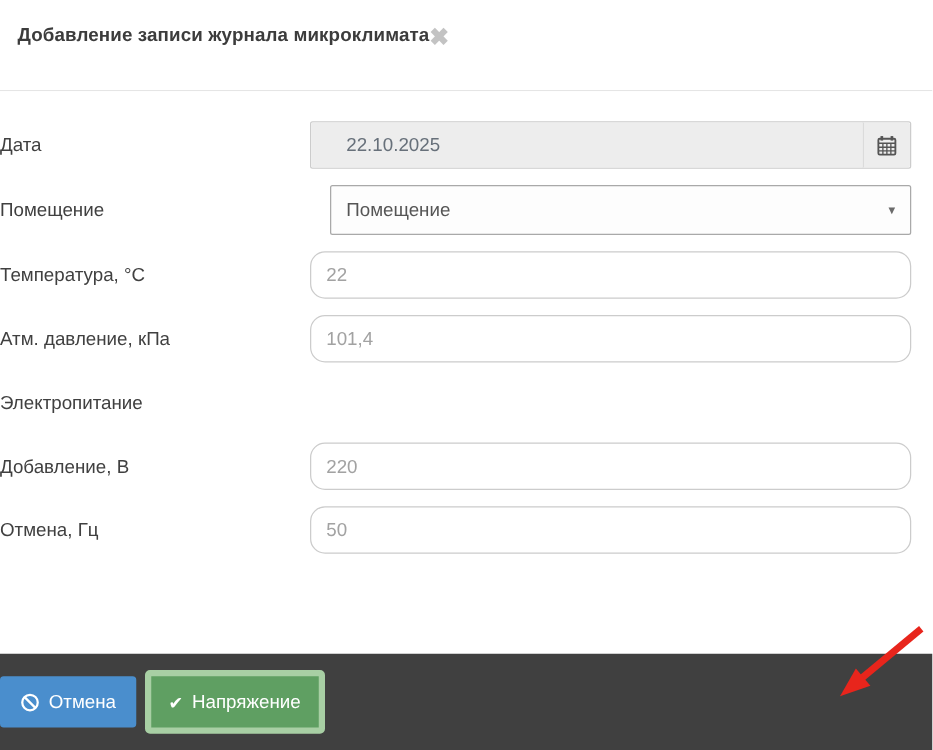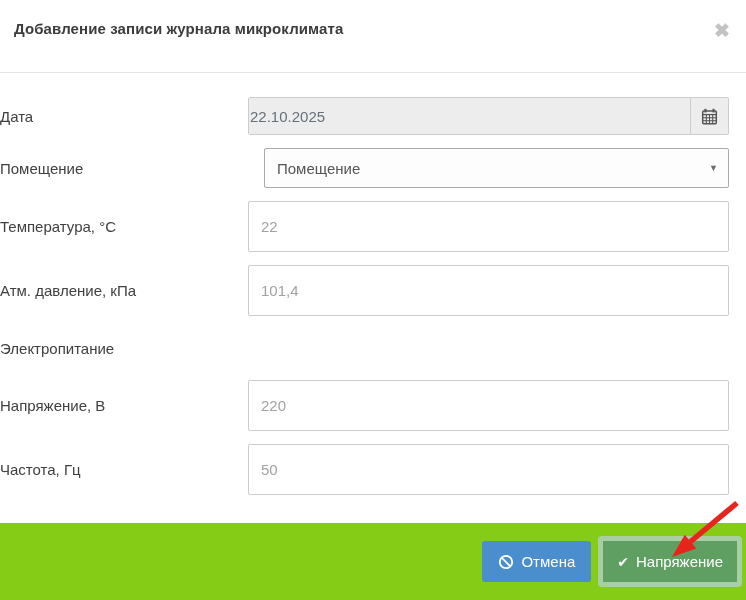--- a/index.html
+++ b/index.html
@@ -11,52 +11,52 @@
     position: relative;
     overflow: hidden;
   }
   .modal { width: 746px; height: 600px; display: flex; flex-direction: column; position: relative; }
 
   
   .modal-header {
     height: 73px; flex: 0 0 73px;
     padding: 20px 16px 0 14px;
     border-bottom: 1px solid #e5e5e5;
-    display: flex; justify-content: space-between; align-items: flex-start;
+    display: flex; align-items: flex-start;
   }
   .modal-title { font-size: 15px; font-weight: bold; color: #3c3c3c; letter-spacing: 0.1px; }
   .close-btn {
     background: none; border: none; padding: 0; margin-top: 1px;
     font-size: 19px; line-height: 1; color: #c3c3c3; font-weight: bold; cursor: pointer;
   }
 
   
   .modal-body { flex: 1 1 auto; padding: 24px 17px 0 0; background: #fff; }
   .form-row { display: flex; align-items: center; min-height: 38px; margin-bottom: 13px; }
   .label-col {
     width: 248px; flex: 0 0 248px;
     padding-right: 18px; 
     font-size: 15px; color: #404040;
   }
   .input-col { flex: 1 1 auto; position: relative; }
 
   .text-input {
-    width: 100%; height: 51px;
-    border: 1px solid #ccc; border-radius: 2px;
+    width: 100%; height: 38px;
+    border: 1px solid #ccc; border-radius: 12px;
     padding: 0 12px; font-size: 15px; color: #555;
     font-family: "Liberation Sans", sans-serif;
     background: #fff; outline: none;
   }
   .text-input::placeholder { color: #a2a2a2; opacity: 1; }
 
   
   .input-group { display: flex; width: 100%; border: 1px solid #ccc; border-radius: 2px; height: 38px; }
   .date-input {
     flex: 1 1 auto; border: none; background: #ededed;
-    padding: 0 1px; font-size: 15px; color: #67707a; outline: none;
+    padding: 0 28px; font-size: 15px; color: #67707a; outline: none;
     font-family: "Liberation Sans", sans-serif; border-radius: 2px 0 0 2px;
   }
   .addon {
     flex: 0 0 38px; width: 38px; background: #ededed;
     border: none; border-left: 1px solid #ccc; border-radius: 0 2px 2px 0;
     display: flex; align-items: center; justify-content: center; cursor: pointer; padding: 0;
   }
 
   
   .select-wrap { margin-left: 16px; position: relative; }
@@ -71,22 +71,22 @@
   .select-caret {
     position: absolute; right: 11px; top: 50%; transform: translateY(-46%);
     font-size: 9px; color: #6b6b6b; pointer-events: none;
   }
 
   .section-label-row { margin-bottom: 13px; }
 
   
   .modal-footer {
     flex: 0 0 77px; height: 77px;
-    background: #84cc16;
-    display: flex; align-items: center; justify-content: flex-end;
+    background: #404040;
+    display: flex; align-items: center; justify-content: flex-start;
     padding: 0 4px 0 0;
   }
   .btn {
     display: inline-flex; align-items: center; justify-content: center; gap: 7px;
     height: 41px; padding: 0 16px;
     border: none; border-radius: 3px;
     color: #fff; font-size: 15px; cursor: pointer;
     font-family: "Liberation Sans", sans-serif;
   }
   .btn-cancel { background: var(--cancel_bg, #4a8ecd); margin-right: 7px; }
@@ -162,28 +162,28 @@
         <input class="text-input" type="text" placeholder="101,4" style="">
       </div>
     </div>
 
     <div class="form-row section-label-row">
       <div class="label-col">Электропитание</div>
       <div class="input-col"></div>
     </div>
 
     <div class="form-row">
-      <div class="label-col">Напряжение, В</div>
+      <div class="label-col">Добавление, В</div>
       <div class="input-col">
         <input class="text-input" type="text" placeholder="220" style="">
       </div>
     </div>
 
     <div class="form-row">
-      <div class="label-col">Частота, Гц</div>
+      <div class="label-col">Отмена, Гц</div>
       <div class="input-col">
         <input class="text-input" type="text" placeholder="50" style="">
       </div>
     </div>
 
   </div>
 
   <div class="modal-footer">
     <button class="btn btn-cancel">
       <span style="display:flex">

